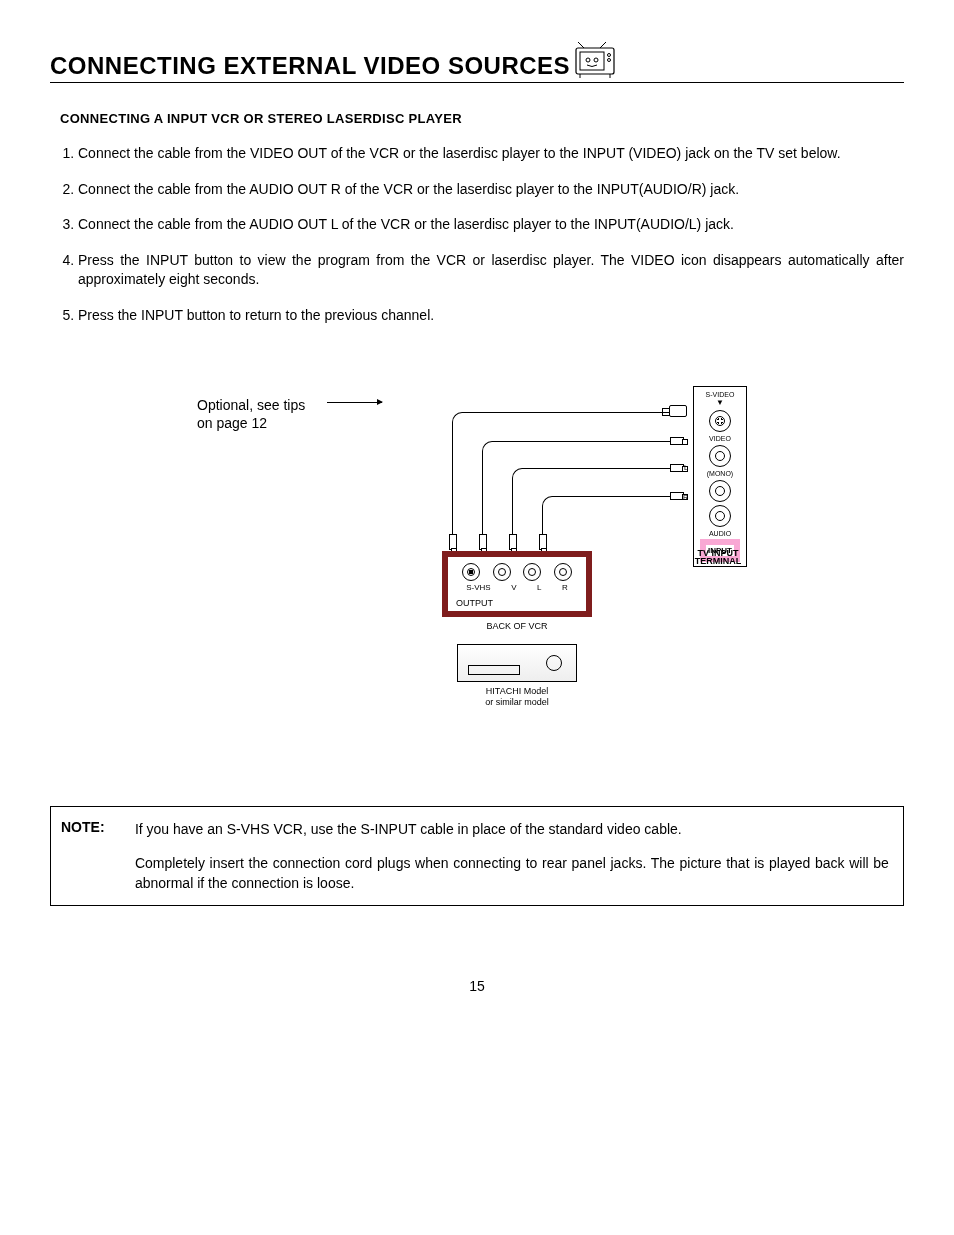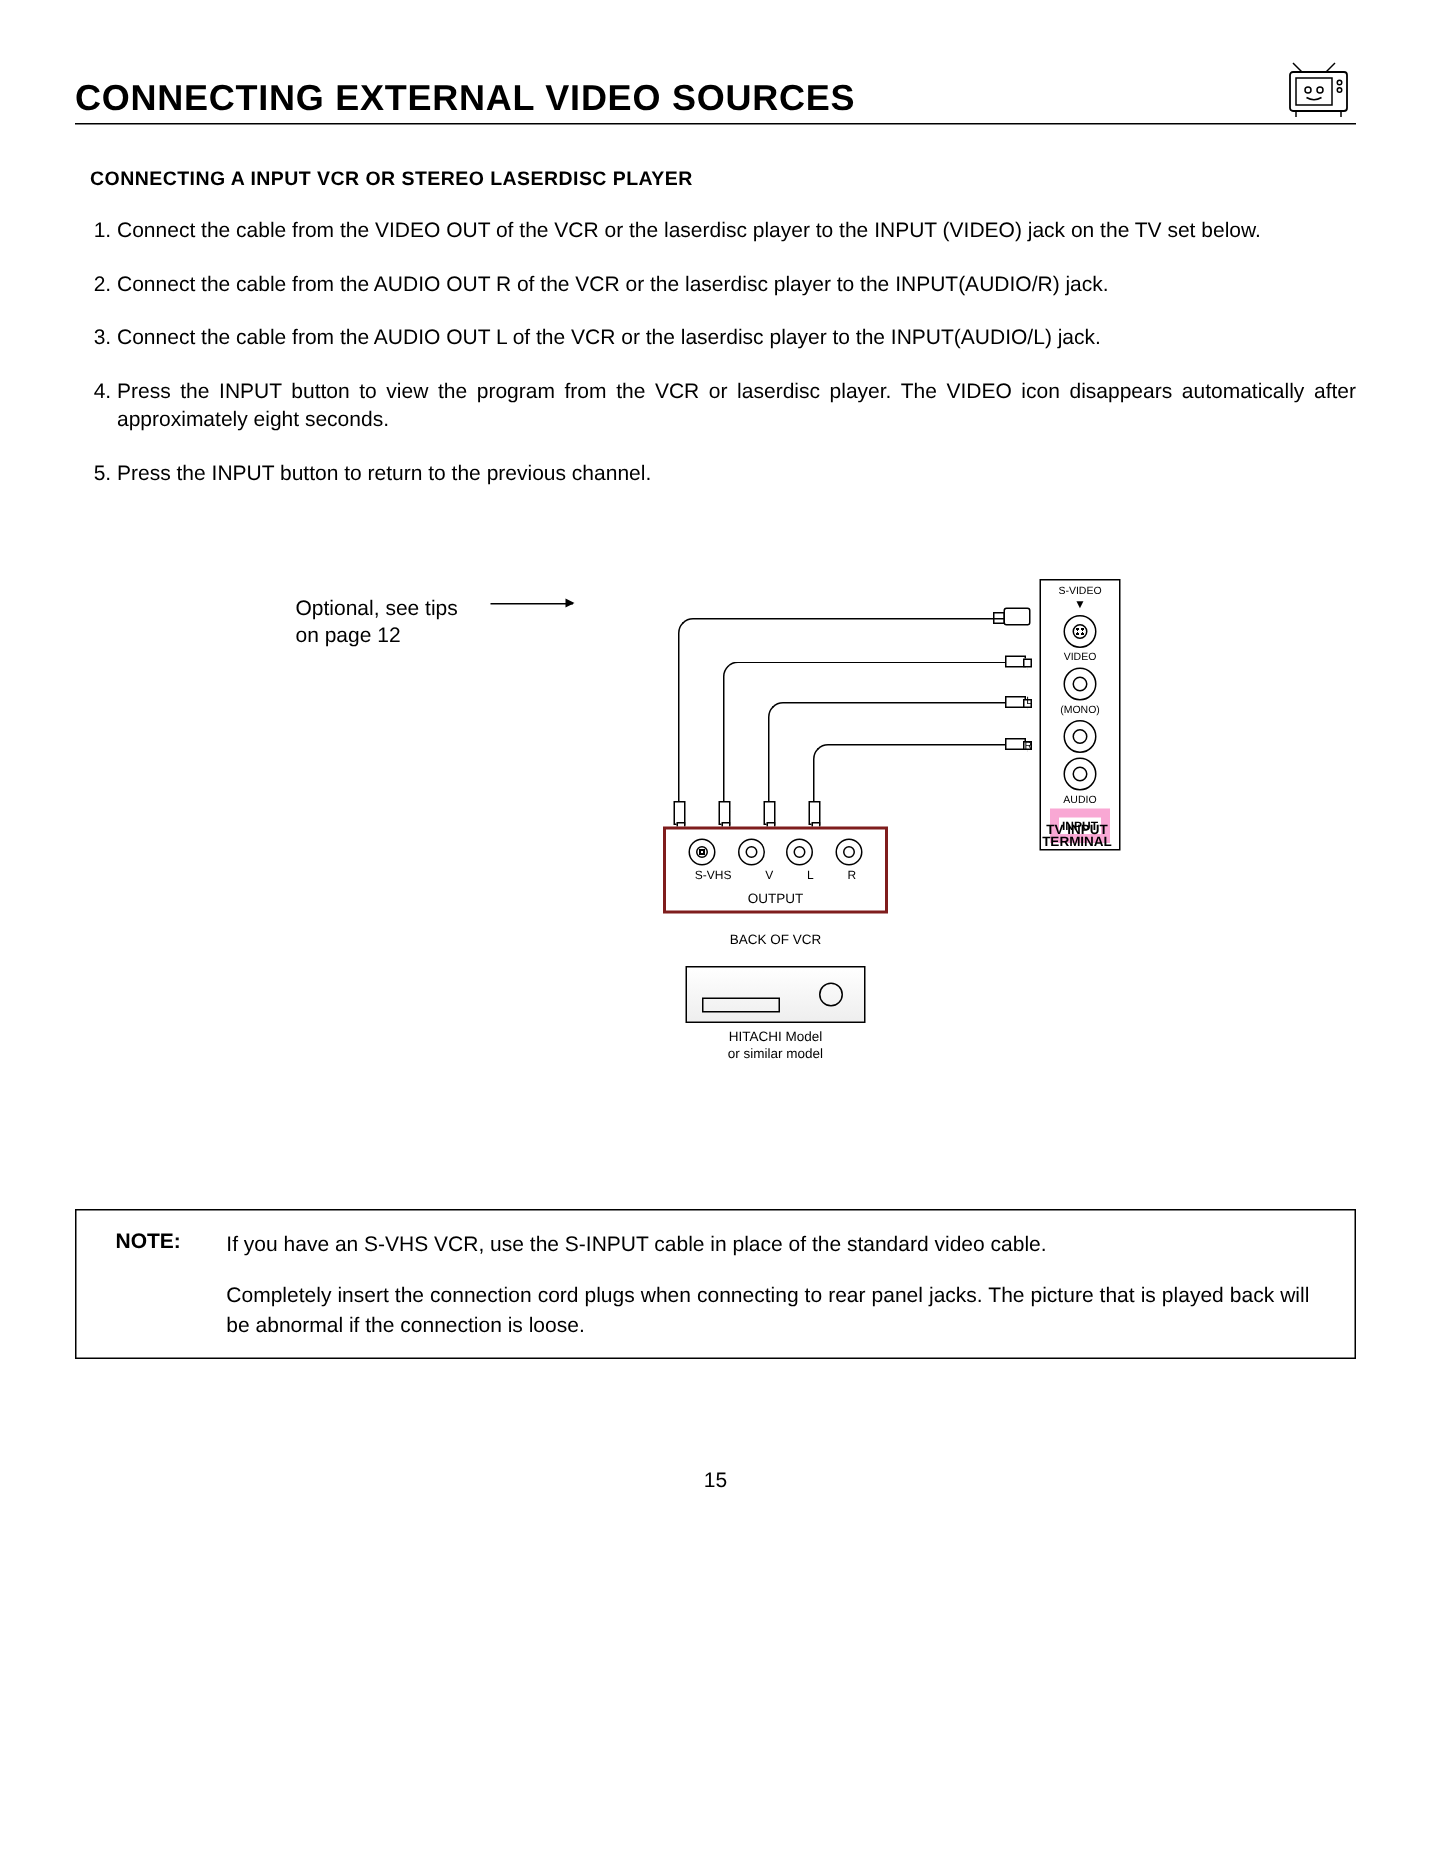--- a/index.html
+++ b/index.html
@@ -7,21 +7,21 @@
     font-family: Arial, Helvetica, sans-serif;
     margin: 0;
     padding: 40px 50px;
     color: #000;
     font-size: 14px;
     width: 954px;
     background: #fff;
   }
   .header-row {
     display: flex;
-    justify-content: space-between;
+    justify-content: flex-start;
     align-items: flex-end;
     border-bottom: 1.5px solid #000;
     padding-bottom: 2px;
     margin-bottom: 28px;
   }
   .page-title {
     font-size: 24px;
     font-weight: bold;
     letter-spacing: 0.5px;
   }
@@ -76,21 +76,21 @@
   }
   .diagram-center {
     position: absolute;
     left: 190px;
     top: 20px;
     width: 360px;
     height: 340px;
   }
   .note-box {
     border: 1px solid #000;
-    padding: 12px 26px;
+    padding: 12px 10px;
     margin-top: 36px;
     font-size: 14px;
   }
   .note-label {
     font-weight: bold;
     display: inline-block;
     width: 70px;
     vertical-align: top;
   }
   .note-body {
@@ -143,23 +143,22 @@
   }
   .tiny { font-size: 7px; line-height: 1; }
   .tiny2 { font-size: 8px; line-height: 1.2; font-weight: bold; }
   .tv-sub1 { font-size: 9px; font-weight: bold; text-align: center; margin-top: 4px; }
   .tv-sub2 { font-size: 9px; font-weight: bold; text-align: center; }
   .vcr-panel {
     position: absolute;
     left: 55px;
     top: 165px;
     width: 150px;
-    border: 2px solid #7f1d1d;
+    border: 6px solid #7f1d1d;
     padding: 6px 8px 3px 8px;
-    text-align: center;
     background: #fff;
   }
   .vcr-jacks-row {
     display: flex;
     justify-content: space-around;
     margin-bottom: 2px;
   }
   .vcr-jacks-row .jack { width: 18px; height: 18px; margin: 0; }
   .vcr-jacks-row .jack::after { top:4px;left:4px;right:4px;bottom:4px; }
   .vcr-labels-row {

